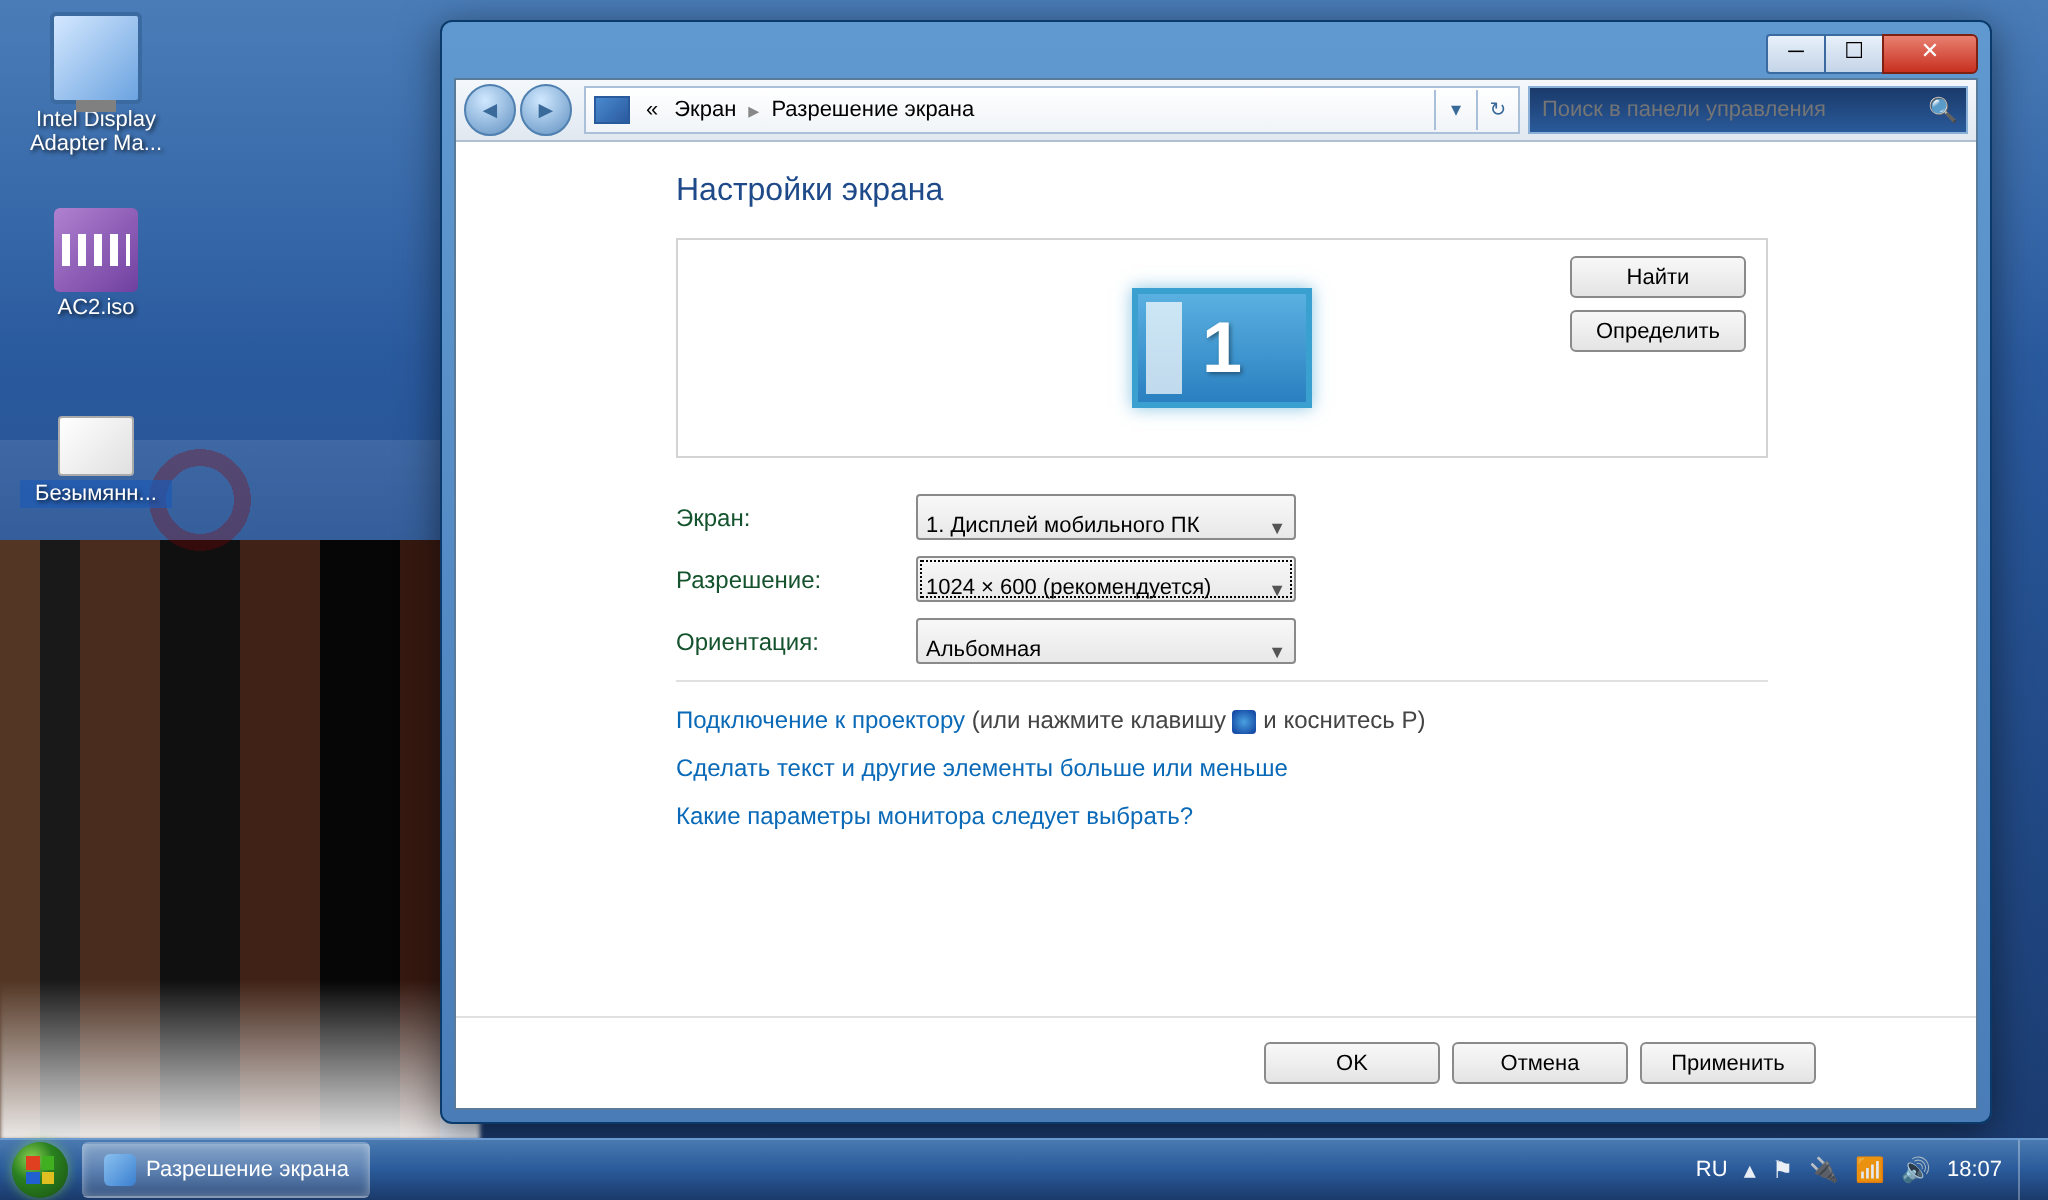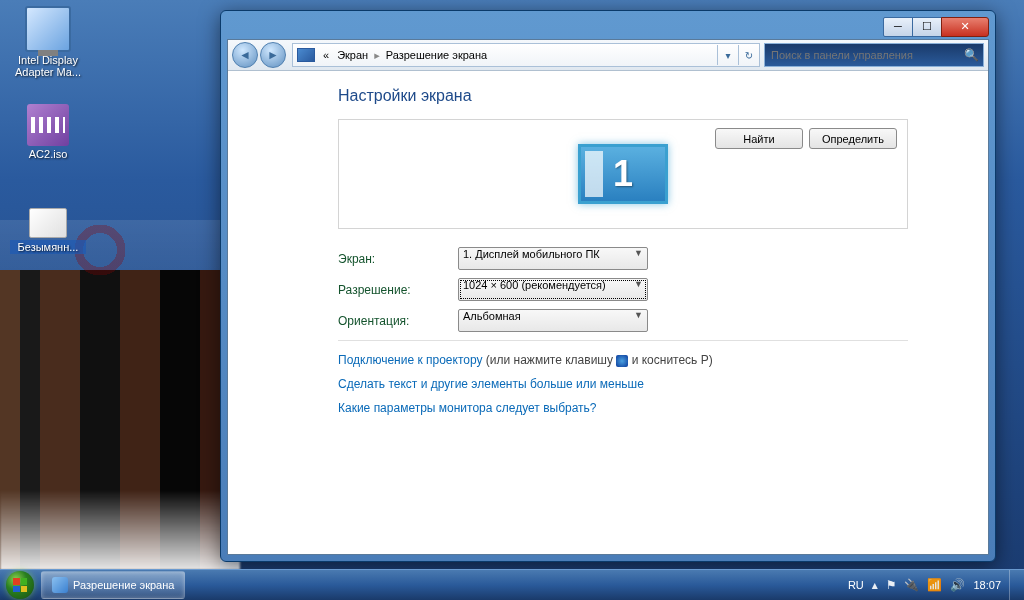--- a/index.html
+++ b/index.html
@@ -31,31 +31,31 @@
 .navbtn{width:24px;height:24px;border-radius:50%;background:radial-gradient(circle at 40% 30%,#d0e8ff,#6090c0);border:1px solid #5080b0;margin-right:2px;display:flex;align-items:center;justify-content:center;color:#3a6a9a;cursor:pointer;font-size:12px}
 .breadcrumb{flex:1;height:22px;border:1px solid #aac0d8;background:linear-gradient(180deg,#fff,#f0f4f8);display:flex;align-items:center;margin:0 4px;font-size:11px}
 .bc-item{padding:0 4px;cursor:pointer;display:inline-flex;align-items:center}
 .bc-sep{color:#888;padding:0 2px}
 .bc-icon{width:16px;height:12px;background:linear-gradient(135deg,#4a8ad0,#2a5a9e);margin:0 4px;border:1px solid #2a5a9e}
 .bc-end{margin-left:auto;display:flex}
 .bc-endbtn{width:20px;height:20px;border-left:1px solid #aac0d8;display:flex;align-items:center;justify-content:center;color:#3a6a9a;cursor:pointer;font-size:10px}
 .searchbox{width:210px;height:22px;border:1px solid #8ab0d8;background:linear-gradient(180deg,#1a3a6a,#2a5a9a);display:flex;align-items:center;padding:0 4px}
 .searchbox input{flex:1;background:transparent;border:none;outline:none;color:#a0c0e0;font-size:11px}
 .searchbox .sicon{color:#a0c0e0;cursor:pointer}
-.content{flex:1;padding:16px 80px 0 110px;overflow-y:auto;position:relative}
+.content{flex:1;padding:16px 104px 0 110px;overflow-y:auto;position:relative}
 .page-title{color:#1e4a8a;font-size:16px;margin-bottom:14px}
 .preview-box{border:1px solid #d4d4d4;height:108px;position:relative;display:flex;align-items:center;justify-content:center;margin-bottom:18px}
 .monitor-preview{width:84px;height:54px;border:3px solid #3aa0d0;background:linear-gradient(180deg,#5ab0e0,#2a80c0);display:flex;align-items:center;justify-content:center;position:relative;cursor:pointer;box-shadow:0 0 8px rgba(58,160,208,.6)}
 .monitor-preview .num{font-size:36px;color:#fff;font-weight:bold;text-shadow:1px 1px 2px rgba(0,0,0,.4)}
 .monitor-preview::before{content:"";position:absolute;left:4px;top:4px;width:18px;height:46px;background:rgba(255,255,255,.7)}
-.preview-btns{position:absolute;right:10px;top:8px;display:flex;gap:6px}
+.preview-btns{position:absolute;right:10px;top:8px;display:flex;flex-direction:column;gap:6px}
 .winbtn{min-width:88px;height:21px;border:1px solid #8a8a8a;background:linear-gradient(180deg,#f8f8f8,#e4e4e4);font-size:11px;cursor:pointer;padding:0 12px;border-radius:3px}
 .form-row{display:flex;align-items:center;margin-bottom:8px}
 .form-label{width:120px;font-size:12px;color:#14532d}
-.form-select{width:180px;height:21px;border:1px solid #8a8a8a;background:linear-gradient(180deg,#f8f8f8,#e8e8e8);font-size:11px;padding:0 4px;display:flex;align-items:flex-start;justify-content:space-between;cursor:pointer;border-radius:2px}
+.form-select{width:180px;height:21px;border:1px solid #8a8a8a;background:linear-gradient(180deg,#f8f8f8,#e8e8e8);font-size:11px;padding:0 4px;display:flex;align-items:flex-end;justify-content:space-between;cursor:pointer;border-radius:2px}
 .form-select.focused{outline:1px dotted #000;outline-offset:-3px}
 .form-select .arr{font-size:9px;color:#555}
 .adv-link{text-align:right;margin:8px 0 14px}
 .link{color:#0a6ab8;cursor:pointer;font-size:12px}
 .hr{border:none;border-top:1px solid #e0e0e0;margin:6px 0 12px}
 .info-line{font-size:12px;margin-bottom:10px;color:#444}
 .info-line .link{font-size:12px}
 .winkey{display:inline-block;width:12px;height:12px;background:radial-gradient(circle,#4aa0e0,#0a3a9a);border-radius:2px;vertical-align:middle}
 .footer-btns{border-top:1px solid #e0e0e0;display:flex;justify-content:flex-end;gap:6px;padding:12px 80px 12px 0;margin-top:auto}
 
@@ -166,20 +166,25 @@
           <span class="link">Подключение к проектору</span><span> (или нажмите клавишу </span><span class="winkey"></span><span> и коснитесь P)</span>
         </div>
         <div class="info-line">
           <span class="link">Сделать текст и другие элементы больше или меньше</span>
         </div>
         <div class="info-line">
           <span class="link">Какие параметры монитора следует выбрать?</span>
         </div>
       </div>
 
+      <div class="footer-btns">
+        <button class="winbtn">OK</button>
+        <button class="winbtn">Отмена</button>
+        <button class="winbtn">Применить</button>
+      </div>
     </div>
   </div>
 
   <div class="taskbar">
     <div class="start-orb">
       <div class="orb">
           <div class="orb-flag">
             <span></span>
             <span></span>
             <span></span>

